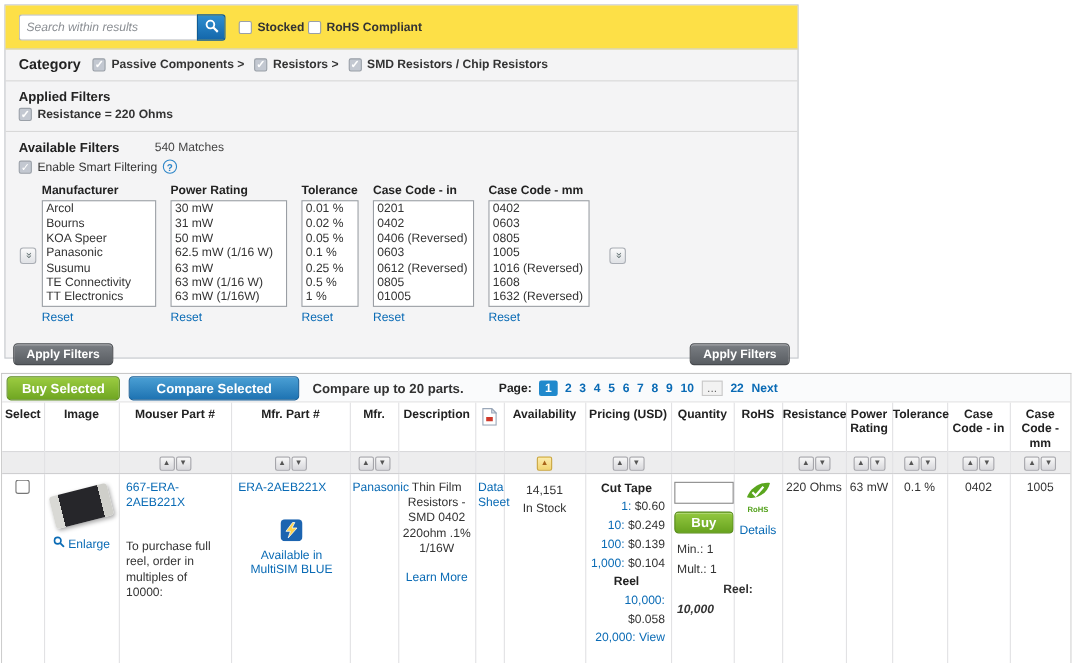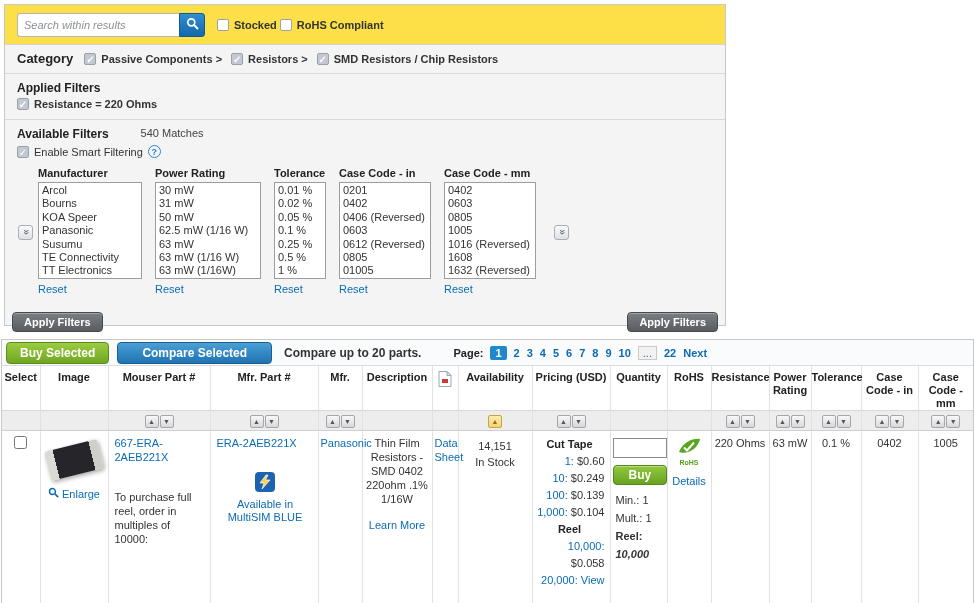--- a/index.html
+++ b/index.html
@@ -24,21 +24,21 @@
   .cb { display:inline-block; width:12px; height:12px; border:1px solid #9aa0a8; border-radius:2px;
     background:#fff; font-size:10px; line-height:11px; text-align:center; color:#fff; flex:0 0 auto; }
   .cb.checked { background:#c3c8d1; }
   .category-row { display:flex; align-items:center; gap:9px; padding:6px 12px 7px; }
   .category-row .cat-title { font-size:13px; font-weight:bold; color:#222; margin-right:2px; }
   .crumb { display:flex; align-items:center; gap:5px; font-size:11px; font-weight:bold; color:#333; }
   .divider { border-top:1px solid #d8d8d8; }
   .sec { padding:7px 12px 9px; }
   .sec-title { font-size:12px; font-weight:bold; color:#222; }
   .applied-item { display:flex; align-items:center; gap:5px; font-size:11px; font-weight:bold; margin-top:3px; }
-  .avail-head { display:flex; align-items:flex-start; }
+  .avail-head { display:flex; align-items:center; }
   .avail-head .matches { font-size:11px; font-weight:normal; margin-left:32px; color:#444; }
   .smart-row { display:flex; align-items:center; gap:5px; font-size:11px; margin-top:4px; }
   .help { display:inline-block; width:13px; height:13px; border:1px solid #2d86c8; border-radius:50%;
     color:#2d86c8; font-size:9px; font-weight:bold; text-align:center; line-height:12px; }
   .filter-lists { display:flex; align-items:flex-start; padding:9px 0 0 8px; }
   .expand-btn { width:15px; height:15px; border:1px solid #a9adb4; border-radius:3px;
     background:linear-gradient(#fafafa,#dfe1e5); align-self:center; display:flex; align-items:center;
     justify-content:center; cursor:pointer; margin:0 5px; }
   .expand-btn .rot { display:inline-block; transform:rotate(90deg); font-size:10px; color:#566; line-height:10px; }
   .fcol { margin-right:13px; }
@@ -93,21 +93,21 @@
   .multisim a { display:block; margin-top:3px; line-height:13px; }
   .desc-learn { display:block; margin-top:12px; }
   .price-cell { text-align:right; padding-right:5px; line-height:17px; }
   .price-head { font-weight:bold; text-align:center; color:#222; }
   .price-val { color:#333; }
   .qty-input { width:54px; height:20px; border:1px solid #8a8a8a; margin-top:2px; }
   .btn-buy { display:block; margin:7px auto 6px; background:linear-gradient(#93c840,#68a31f);
     border:1px solid #55881a; border-radius:4px; color:#fff; font-weight:bold; font-size:12px;
     padding:2px 15px; cursor:pointer; box-shadow:inset 0 1px 0 rgba(255,255,255,.35); font-family:"Liberation Sans",sans-serif; }
   .qty-meta { text-align:left; padding-left:3px; line-height:18px; font-size:11px; }
-  .reel-lbl { font-weight:bold; }
+  .reel-lbl { font-weight:bold;margin-left:42px; }
   .reel-val { font-weight:bold; font-style:italic; }
   .rohs-lbl { display:block; color:#54a21d; font-weight:bold; font-size:7px; margin-top:-2px; }
   .rohs-details { display:block; margin-top:4px; }
   .avail-cell { padding-top:7px; line-height:16px; }
 </style>
 </head>
 <body>
 
 <div class="filter-panel">
   <div class="search-row">

